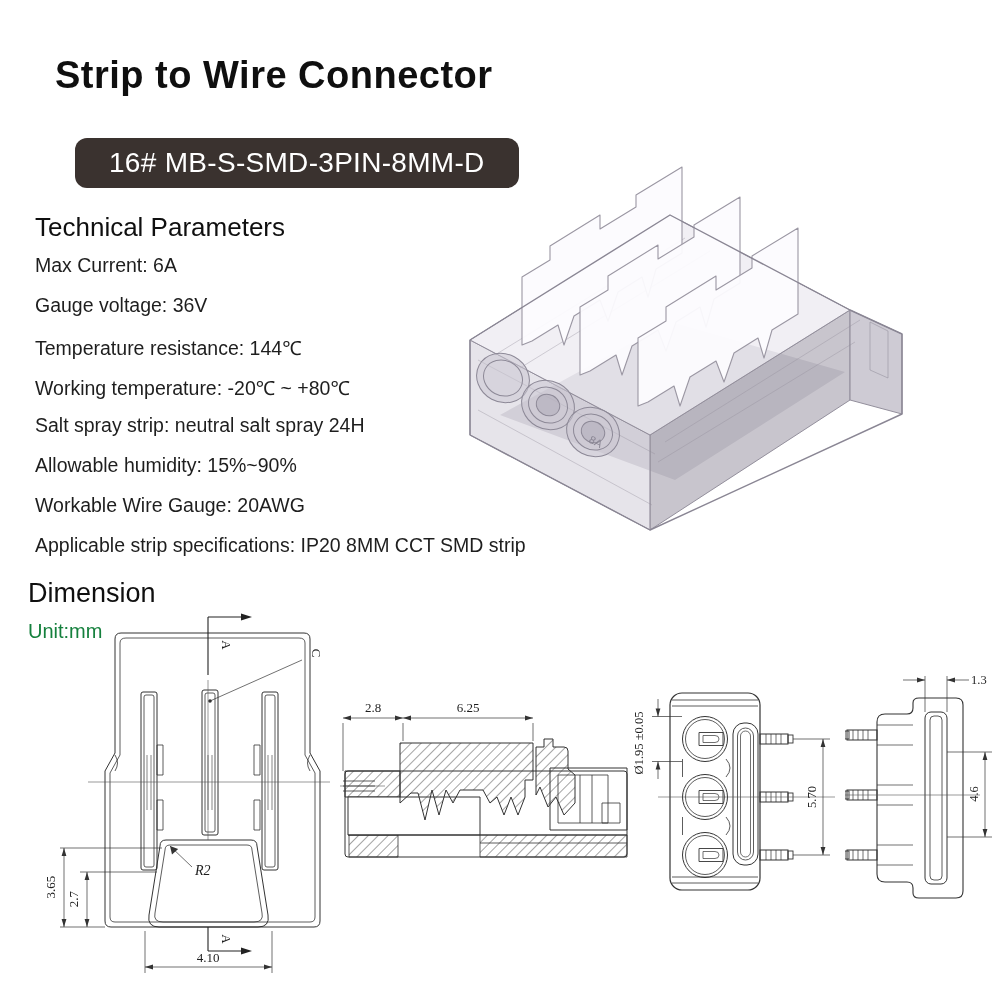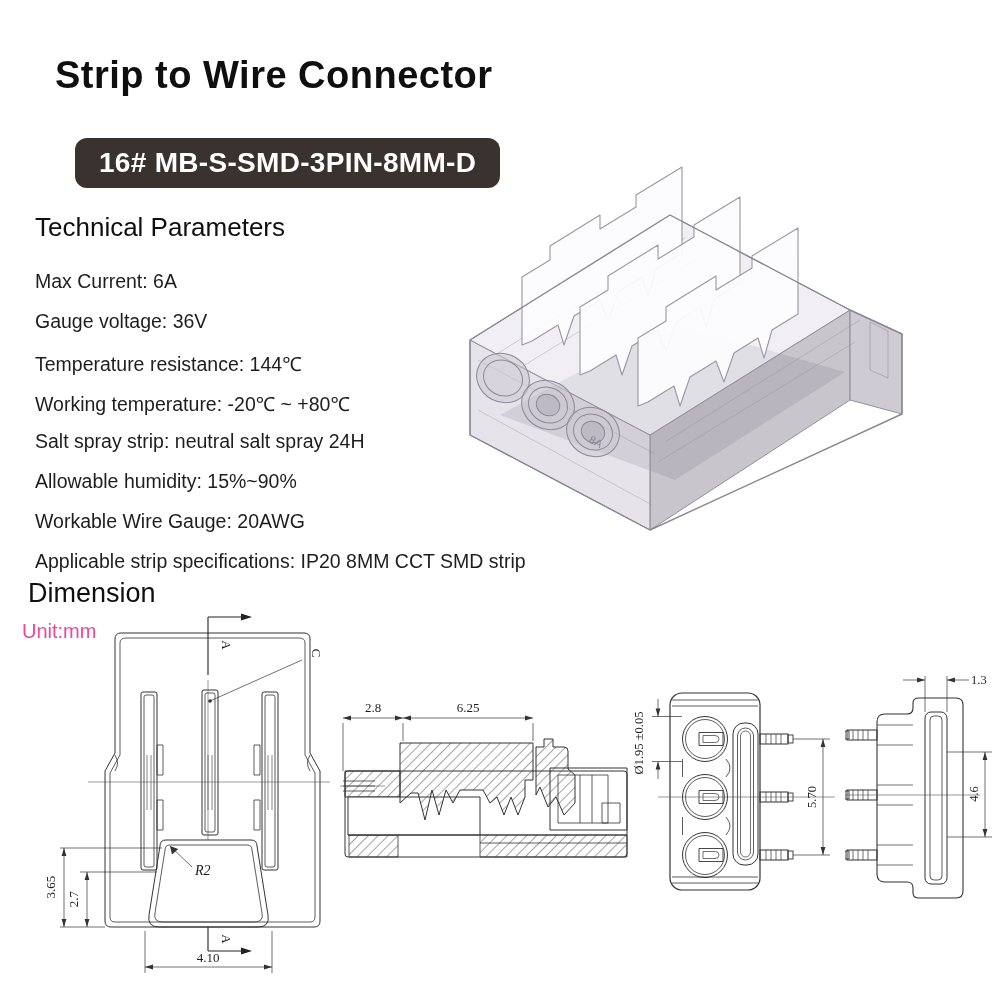--- a/index.html
+++ b/index.html
@@ -1,25 +1,25 @@
 <!DOCTYPE html>
 <html><head>
 <meta charset="utf-8">
 <style>
   html,body{margin:0;padding:0;background:#fff;}
   .page{position:relative;width:1000px;height:1000px;background:#ffffff;overflow:hidden;
         font-family:"Liberation Sans",sans-serif;color:#222;border-radius:17px;}
   .title{position:absolute;left:55px;top:54px;font-size:38px;font-weight:bold;color:#0f0f0f;letter-spacing:.5px;}
   .badge{position:absolute;left:75px;top:138px;background:#3a322f;color:#fff;font-size:28px;
-         font-weight:bold;padding:9px 24px;border-radius:12px;letter-spacing:.3px;}
+         font-weight:normal;padding:9px 34px;border-radius:12px;letter-spacing:.3px;}
   .tp-head{position:absolute;left:35px;top:212px;font-size:26px;font-weight:normal;color:#0f0f0f;}
-  .params{position:absolute;left:35px;top:254px;margin-top:16px;}
+  .params{position:absolute;left:35px;top:254px;}
   .param{height:40px;font-size:19.5px;color:#1e1e1e;white-space:nowrap;}
   .dim-head{position:absolute;left:28px;top:578px;font-size:27px;font-weight:normal;color:#0f0f0f;}
-  .unit{position:absolute;left:22px;top:620px;font-size:20px;color:#ec4899;}
+  .unit{position:absolute;left:28px;top:620px;font-size:20px;color:#15803d;}
   svg{position:absolute;}
   svg text{font-family:"Liberation Serif",serif;font-size:13px;fill:#1d1d1d;}
   svg text.s12{font-size:12.5px;}
   svg text.it{font-style:italic;font-size:14px;}
   svg text.mark{font-family:"Liberation Sans",sans-serif;font-size:11px;fill:#8a8694;}
 </style>
 </head>
 <body>
 
 <div class="page">

